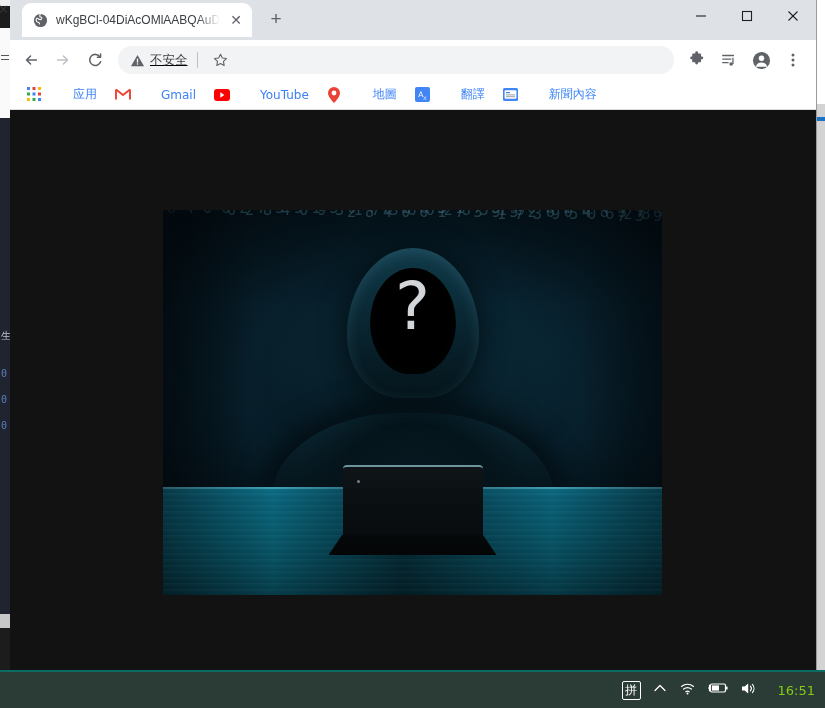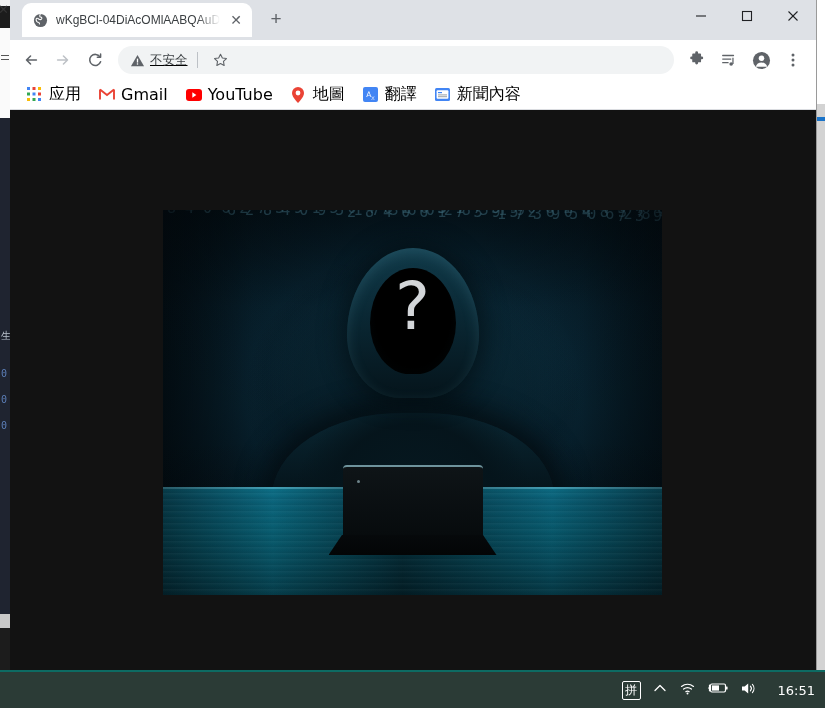--- a/index.html
+++ b/index.html
@@ -168,22 +168,22 @@
     height: 30px; background: #ffffff;
     display: flex; align-items: center;
     padding-left: 10px; gap: 4px;
     border-bottom: 1px solid #dadce0;
   }
   .bm {
     display: flex; align-items: center; gap: 6px;
     padding: 3px 7px; border-radius: 4px;
   }
   .bm-label {
-    font-size: 16px; color: #000000;
-    font-family: "DejaVu Sans", sans-serif; white-space: nowrap;
+    font-size: 12px; color: #3b82f6;
+    font-family: "DejaVu Sans", sans-serif; white-space: nowrap; margin-left: 24px;
   }
   .bm-ico { width: 16px; height: 16px; flex: 0 0 16px; display: block; }
 
   
   .viewport {
     position: relative;
     height: 561px; background: #121212;
     overflow: hidden;
   }
   .scrollbar-v {
@@ -326,21 +326,21 @@
     color: #ffffff;
   }
   .tray-ime {
     width: 19px; height: 19px;
     border: 1px solid #ffffff; border-radius: 2px;
     font-size: 12px; color: #fff;
     display: flex; align-items: center; justify-content: center;
     font-family: "DejaVu Sans", sans-serif;
   }
   .tray-clock {
-    font-size: 13px; color: #ffffff; margin-left: 9px; margin-right: 2px;
+    font-size: 13px; color: #84cc16; margin-left: 9px; margin-right: 2px;
     font-family: "DejaVu Sans", sans-serif;
   }
   .taskbar-topline {
     position: absolute; left: 0; bottom: 36px; width: 825px; height: 2px;
     background: #0d6b63;
   }
 </style>
 </head>
 <body>
 

